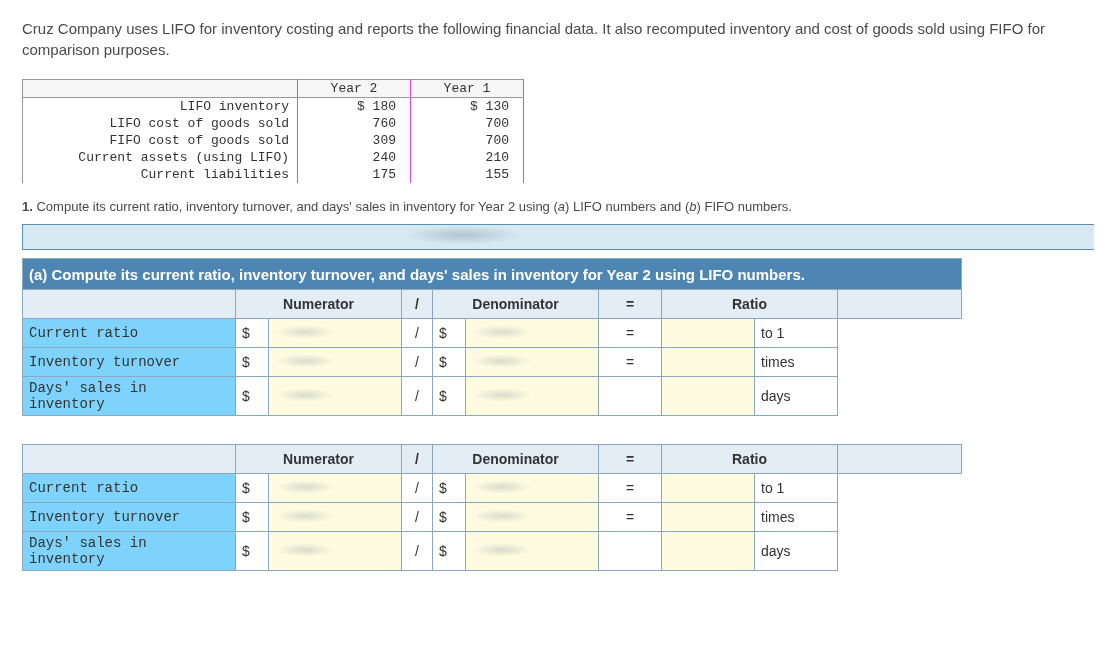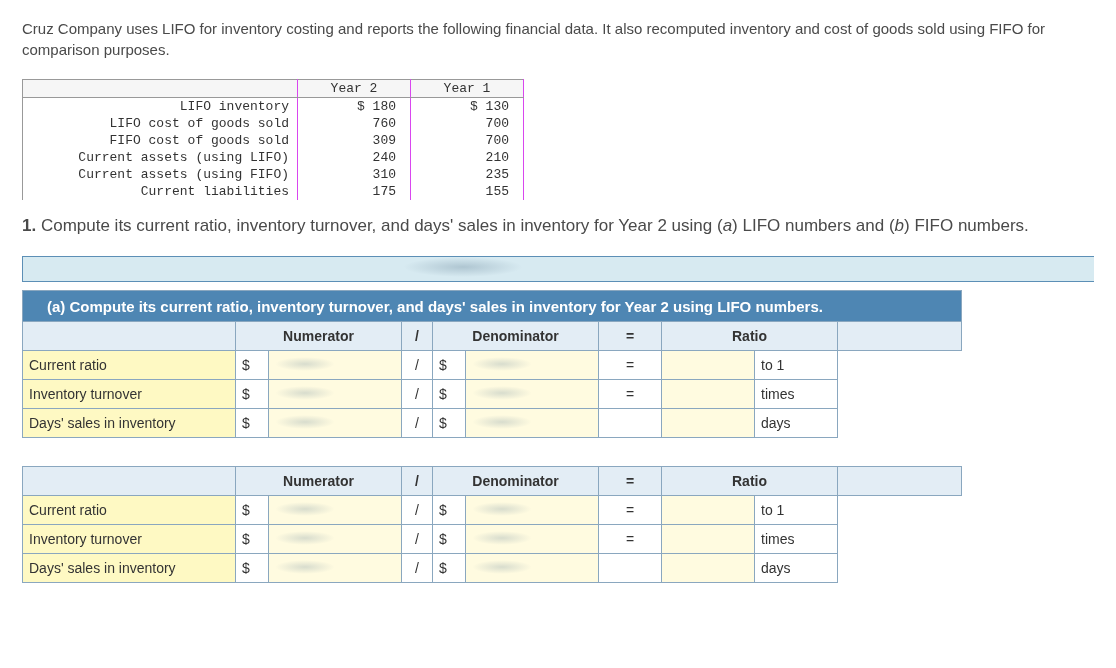--- a/index.html
+++ b/index.html
@@ -29,22 +29,22 @@
     border-top: 1px solid #999;
     border-bottom: 1px solid #999;
     background: #f6f6f6;
     font-weight: normal;
     text-align: center;
   }
   table.data td.label { width: 260px; text-align: right; padding-left: 6px; }
   table.data td.num   { width: 90px; text-align: right; padding-right: 14px; }
   .q1 {
     color: #4a4a4a;
-    font-size: 17px;
-    margin: 16px 0 20px 0;
+    font-size: 13px;
+    margin: 16px 0 10px 0;
   }
   .q1 b { font-weight: bold; }
   .q1 i { font-style: italic; }
 
   .bluebar {
     width: 1072px;
     height: 24px;
     background: #d7eaf1;
     border: 1px solid #5c8fb6;
     margin-bottom: 8px;
@@ -67,29 +67,29 @@
     border: 1px solid #8aa7bf;
     padding: 3px 6px;
     height: 22px;
   }
   table.calc .section-title {
     background: #4e86b3;
     color: #fff;
     font-weight: bold;
     text-align: left;
     font-size: 15px;
-    padding: 4px 24px;
+    padding: 4px 6px;
     border: 1px solid #8aa7bf;
   }
   table.calc th {
     background: #e3edf5;
     font-weight: bold;
     text-align: center;
   }
-  table.calc td.rowlbl { width: 200px; background: #fef9c3; }
+  table.calc td.rowlbl { width: 200px; background: #7dd3fc; font-family: Liberation Mono, monospace; }
   table.calc td.dollar { width: 20px; text-align: left; background:#fff; }
   table.calc td.in     { width: 120px; background: #fffbe0; }
   table.calc td.slash  { width: 18px; text-align: center; background:#fff; }
   table.calc td.eq     { width: 50px; text-align: center; background:#fff; }
   table.calc td.ratio  { width: 80px; background:#fffbe0; }
   table.calc td.unit   { width: 70px; background:#fff; }
   table.calc td.empty  { border: none; }
   .spacer-row td { border: none !important; height: 20px; }
   .smudge2 {
     display:inline-block; width:60px; height:14px;
@@ -124,25 +124,20 @@
         <td class="label">FIFO cost of goods sold</td>
         <td class="num">309</td>
         <td class="num">700</td>
       </tr>
       <tr>
         <td class="label">Current assets (using LIFO)</td>
         <td class="num">240</td>
         <td class="num">210</td>
       </tr>
       <tr>
-        <td class="label">Current assets (using FIFO)</td>
-        <td class="num">310</td>
-        <td class="num">235</td>
-      </tr>
-      <tr>
         <td class="label">Current liabilities</td>
         <td class="num">175</td>
         <td class="num">155</td>
       </tr>
     </tbody>
 </table>
 
 <div class="q1">
   <b>1. </b><span>Compute its current ratio, inventory turnover, and days' sales in inventory for Year 2 using (</span><i>a</i><span>) LIFO numbers and (</span><i>b</i><span>) FIFO numbers.</span>
 </div>

